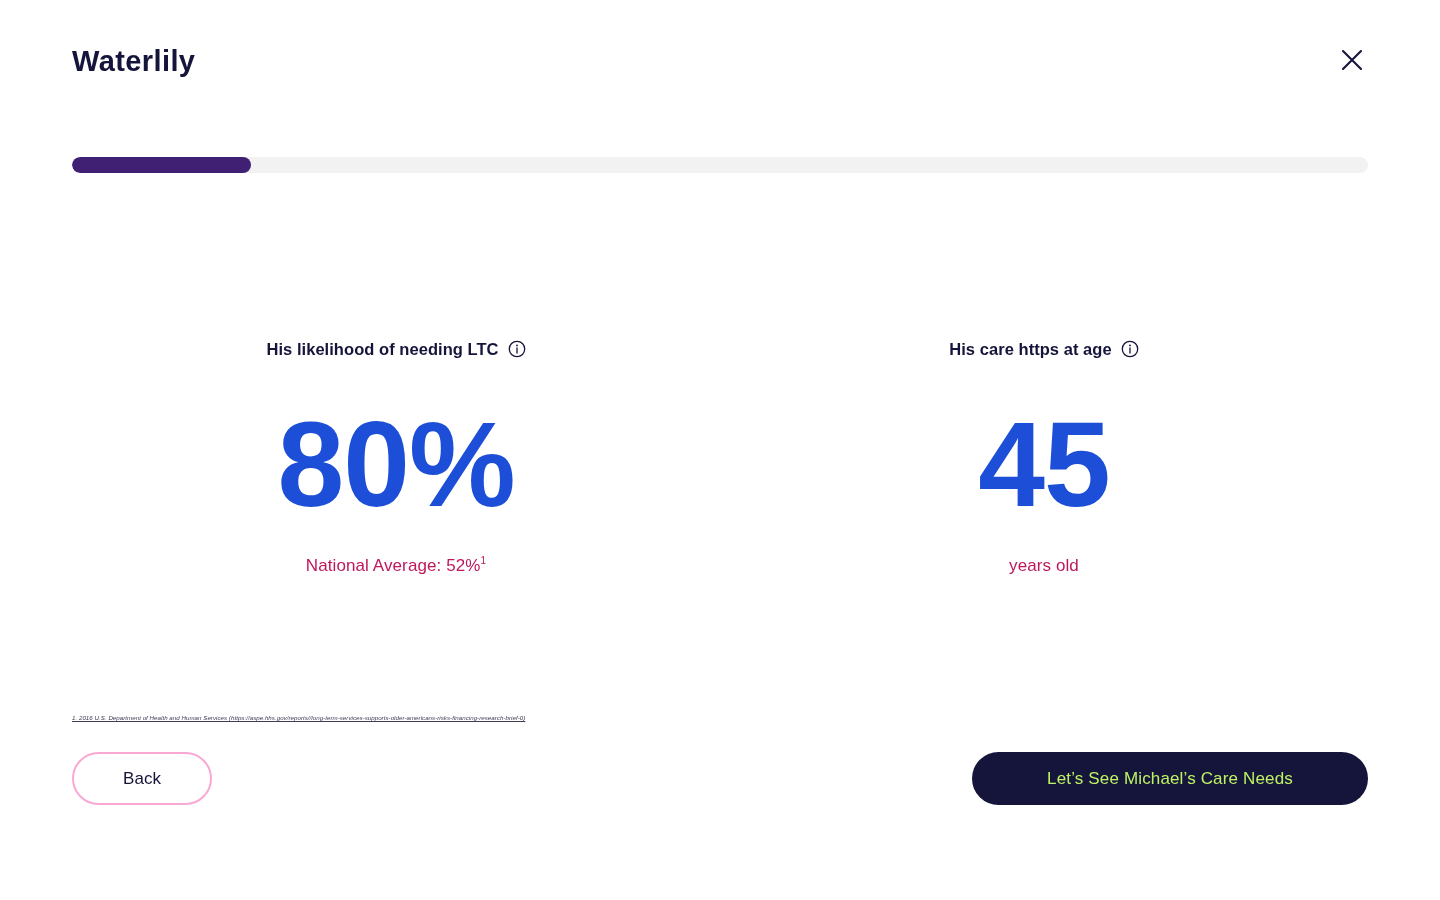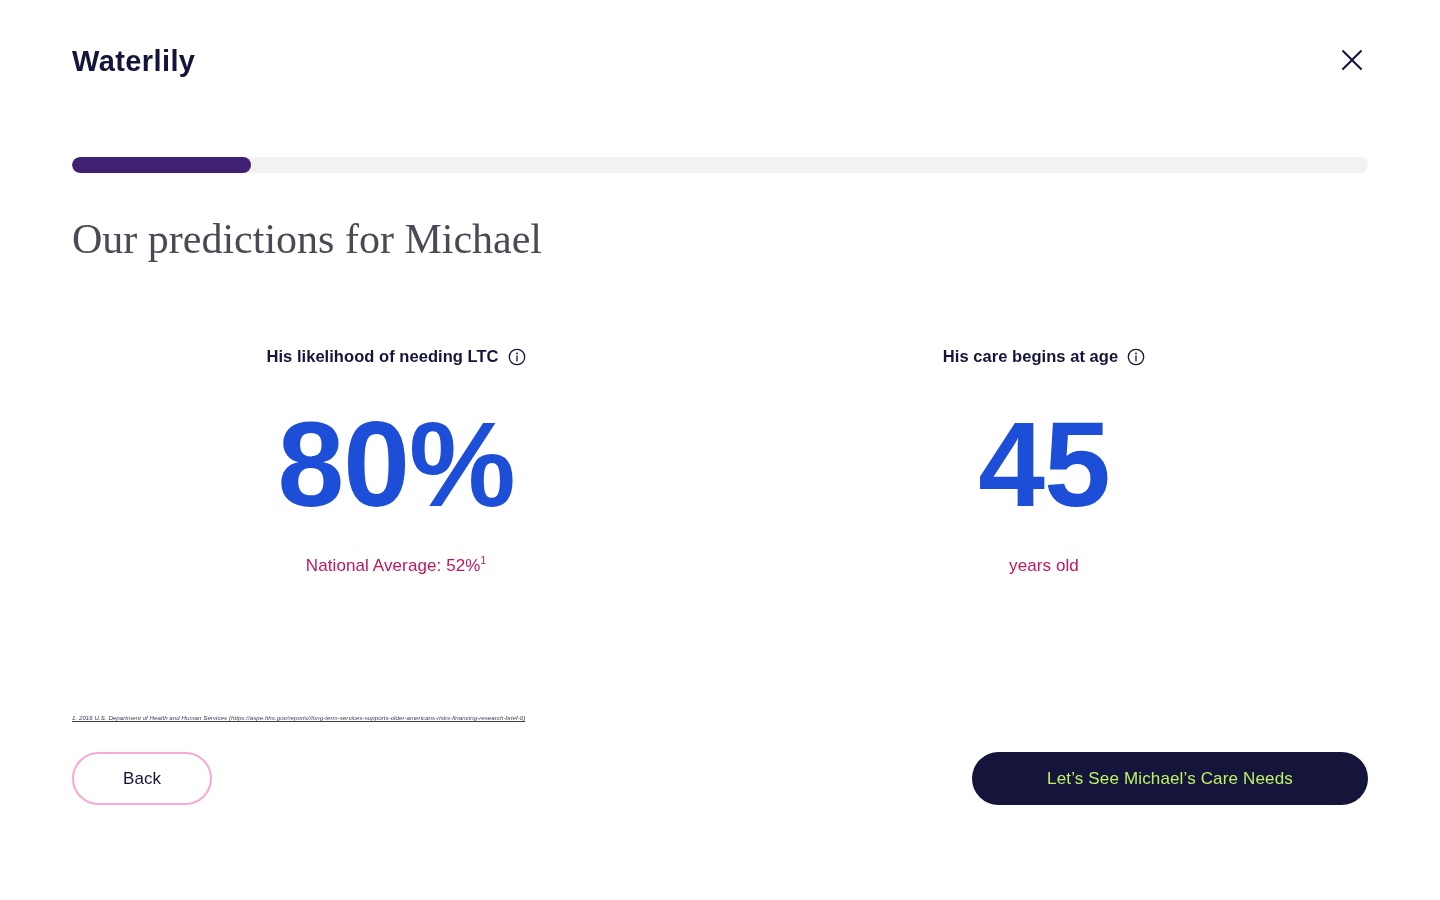--- a/index.html
+++ b/index.html
@@ -95,21 +95,21 @@
   .metric {
     width: 50%;
     text-align: center;
     display: flex;
     flex-direction: column;
     align-items: center;
   }
 
   .metric-header {
     display: flex;
-    align-items: flex-end;
+    align-items: flex-start;
     gap: 9px;
     height: 26px;
   }
 
   .metric-label {
     font-size: 16.5px;
     font-weight: 700;
     color: #15143a;
     letter-spacing: 0.05px;
     white-space: nowrap;
@@ -214,42 +214,41 @@
   <button class="close-btn">
     <svg width="26" height="26" viewBox="0 0 26 26">
       <path d="M4 4 L22 22 M22 4 L4 22" stroke="#15143a" stroke-width="2.1" stroke-linecap="round" fill="none"></path>
     </svg>
   </button>
 
   <div class="progress-track">
     <div class="progress-fill" style="width: 13.8%;"></div>
   </div>
 
-  <h1 class="page-title">Our predictions for Michael</h1>
 
   <div class="metrics">
 
     <div class="metric">
       <div class="metric-header">
         <span class="metric-label">His likelihood of needing LTC</span>
         <svg class="info-icon" viewBox="0 0 18 18">
           <circle cx="9" cy="9" r="7.7" fill="none" stroke="#15143a" stroke-width="1.3"></circle>
           <circle cx="9" cy="5.4" r="0.95" fill="#15143a"></circle>
           <path d="M9 7.9 L9 13" stroke="#15143a" stroke-width="1.3" stroke-linecap="round"></path>
         </svg>
       </div>
       <div class="metric-value">80%</div>
       <div class="metric-sub">
         <span>National Average: 52%</span><sup>1</sup>
       </div>
     </div>
 
     <div class="metric">
       <div class="metric-header">
-        <span class="metric-label">His care begins at age</span>
+        <span class="metric-label">His care https at age</span>
         <svg class="info-icon" viewBox="0 0 18 18">
           <circle cx="9" cy="9" r="7.7" fill="none" stroke="#15143a" stroke-width="1.3"></circle>
           <circle cx="9" cy="5.4" r="0.95" fill="#15143a"></circle>
           <path d="M9 7.9 L9 13" stroke="#15143a" stroke-width="1.3" stroke-linecap="round"></path>
         </svg>
       </div>
       <div class="metric-value">45</div>
       <div class="metric-sub">years old</div>
     </div>
 

